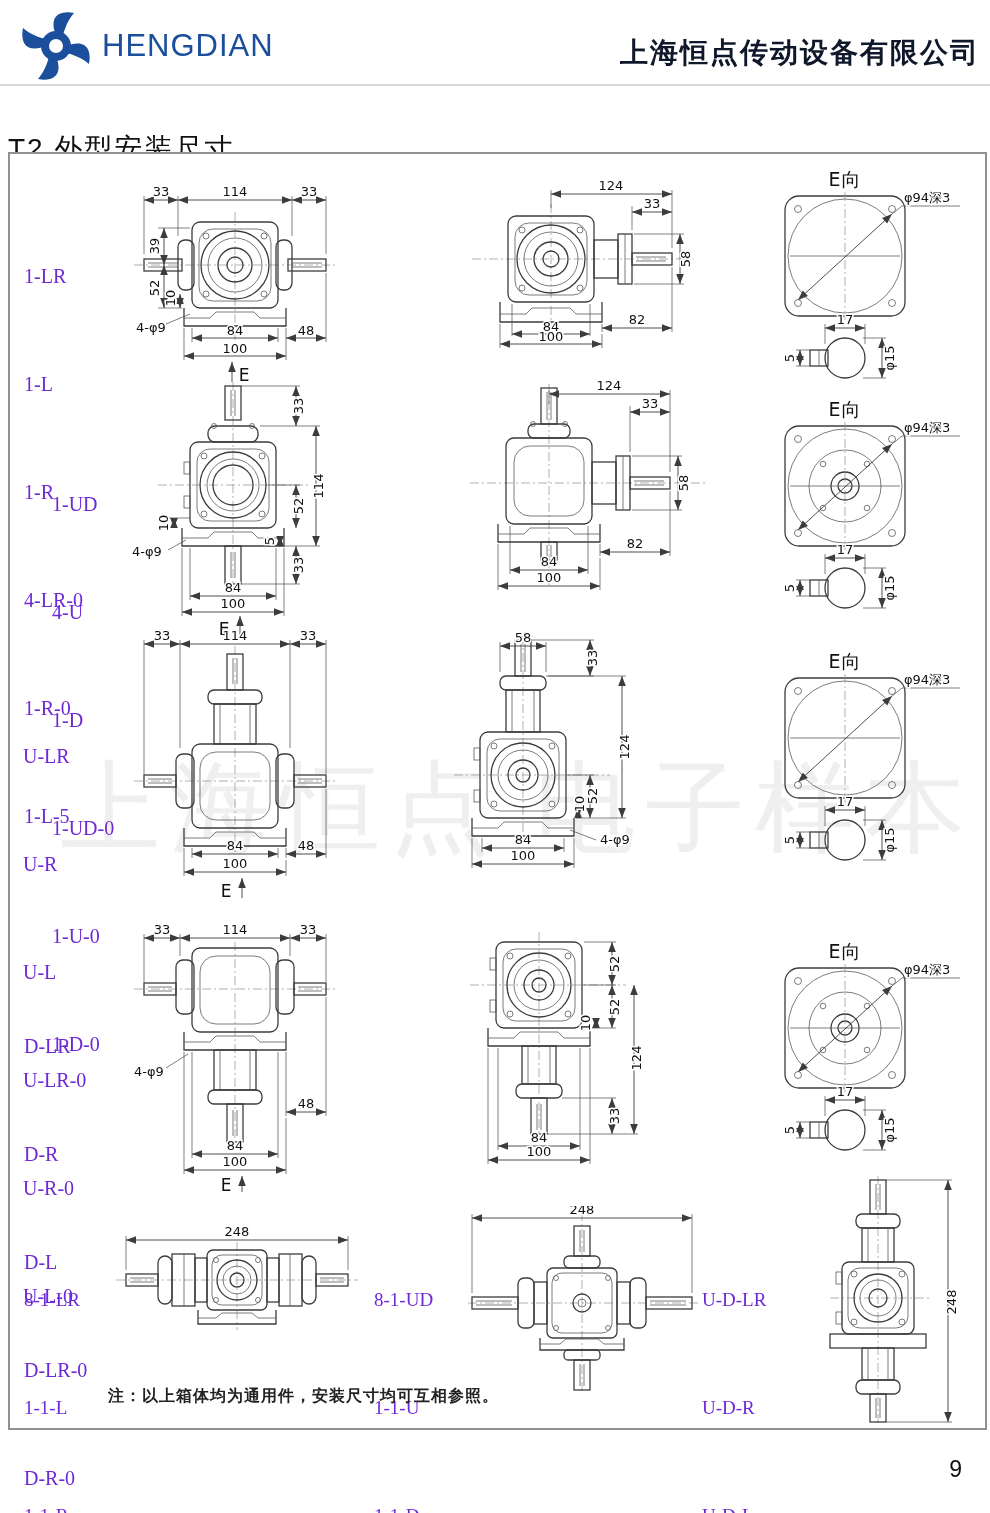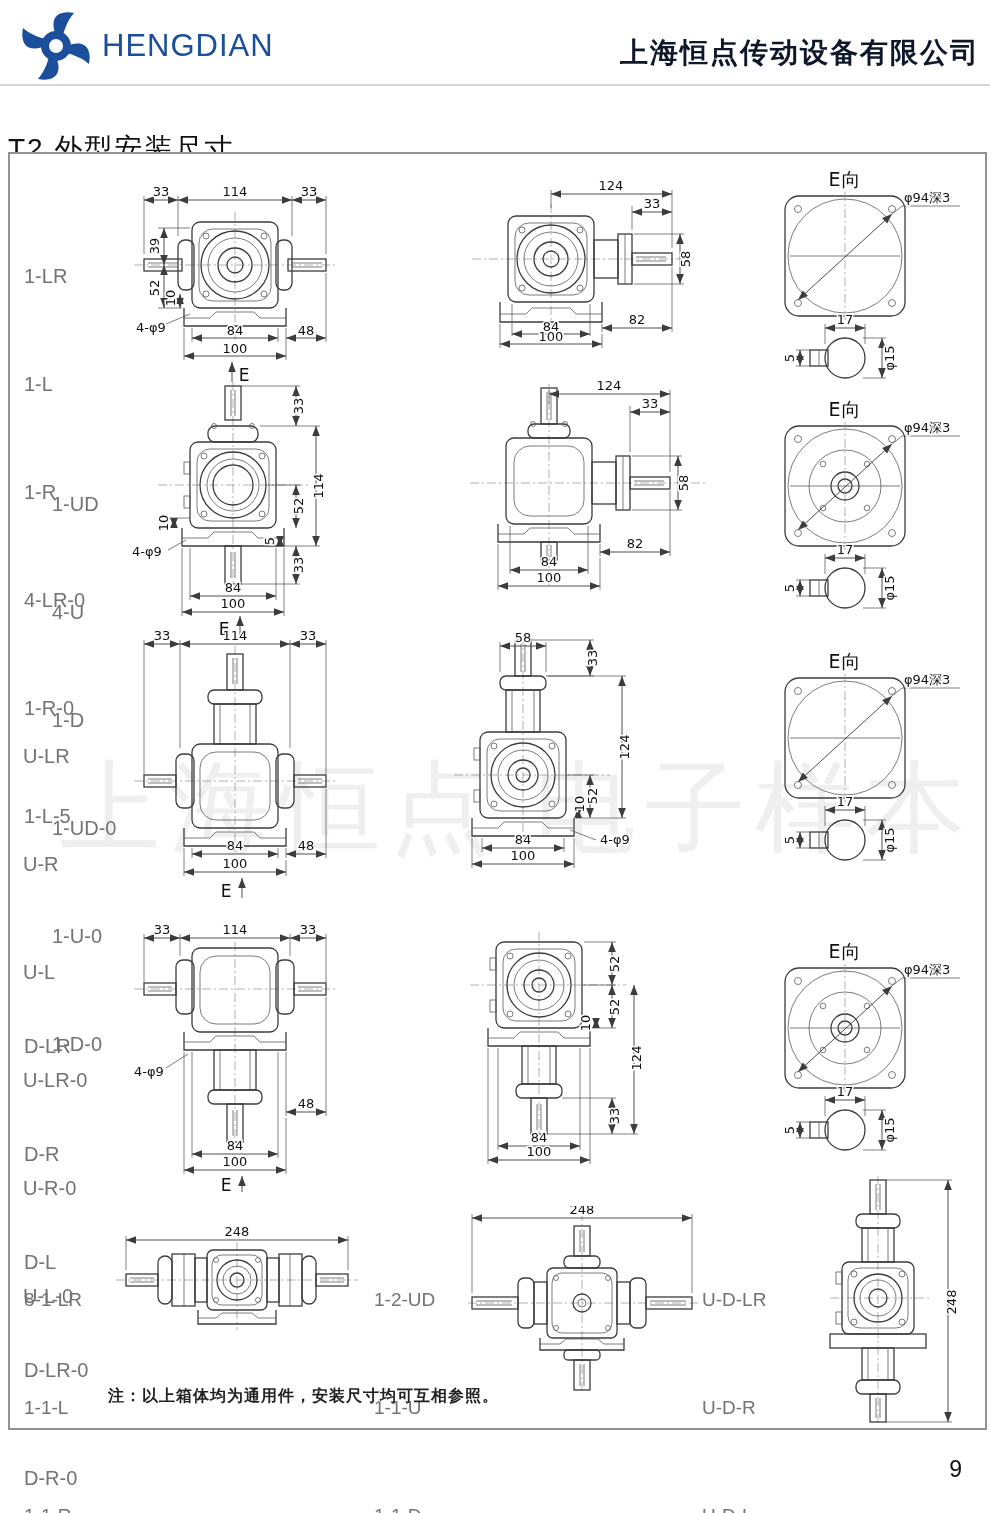--- a/index.html
+++ b/index.html
@@ -10,22 +10,22 @@
   .hdr-logotext{position:absolute;left:102px;top:28px;font-size:31px;letter-spacing:1px;
         color:#1b4e9b;font-family:"Liberation Sans","DejaVu Sans",sans-serif;}
   .hdr-company{position:absolute;right:10px;top:34px;font-size:28px;font-weight:bold;color:#0f172a;
         font-family:"Liberation Serif","DejaVu Serif",serif;letter-spacing:2px;}
   .hdr-rule{position:absolute;left:0;top:84px;width:990px;height:2px;background:#d6d6d6;}
   .doc-title{position:absolute;left:8px;top:110px;font-size:28px;color:#111;letter-spacing:2px;margin-top:20px;}
   
   .main-box{position:absolute;left:8px;top:152px;width:975px;height:1274px;border:2px solid #8f9193;background:#fff;}
   .watermark{position:absolute;left:60px;top:742px;font-size:100px;letter-spacing:10px;color:#efefef;
         white-space:nowrap;z-index:0;font-family:"Liberation Serif","DejaVu Serif",serif;}
-  .labels{position:absolute;z-index:2;font-family:Liberation Sans, sans-serif;
-        font-size:20px;line-height:36px;color:#737373;white-space:pre;}
+  .labels{position:absolute;z-index:2;font-family:Liberation Serif, serif;
+        font-size:20px;line-height:36px;color:#6d28d9;white-space:pre;}
   .labels.small{font-size:19px;line-height:36px;}
   .note{position:absolute;left:108px;top:1386px;font-size:16px;font-weight:bold;color:#222;z-index:2;letter-spacing:1px;}
   .pagenum{position:absolute;right:28px;top:1456px;font-size:23px;color:#111;}
   .drw{position:absolute;z-index:1;}
   
   .ln{stroke:#3c3c3c;stroke-width:1.3;fill:none;}
   .th{stroke:#5a5a5a;stroke-width:0.8;fill:none;}
   .cl{stroke:#8f8f8f;stroke-width:0.7;fill:none;stroke-dasharray:9 3 2 3;}
   .dim{stroke:#3c3c3c;stroke-width:0.9;fill:none;}
   .ext{stroke:#4a4a4a;stroke-width:0.7;fill:none;}
@@ -102,21 +102,21 @@
   </div>
   <div class="labels small" style="left:24px;top:1210px;">
     <div>8-1-LR</div>
     <div>1-1-L</div>
     <div>1-1-R</div>
     
     
     
   </div>
   <div class="labels small" style="left:374px;top:1210px;">
-    <div>1-2-UD</div>
+    <div>8-1-UD</div>
     <div>1-1-U</div>
     <div>1-1-D</div>
     
     
     
   </div>
   <div class="labels small" style="left:702px;top:1210px;">
     <div>U-D-LR</div>
     <div>U-D-R</div>
     <div>U-D-L</div>

